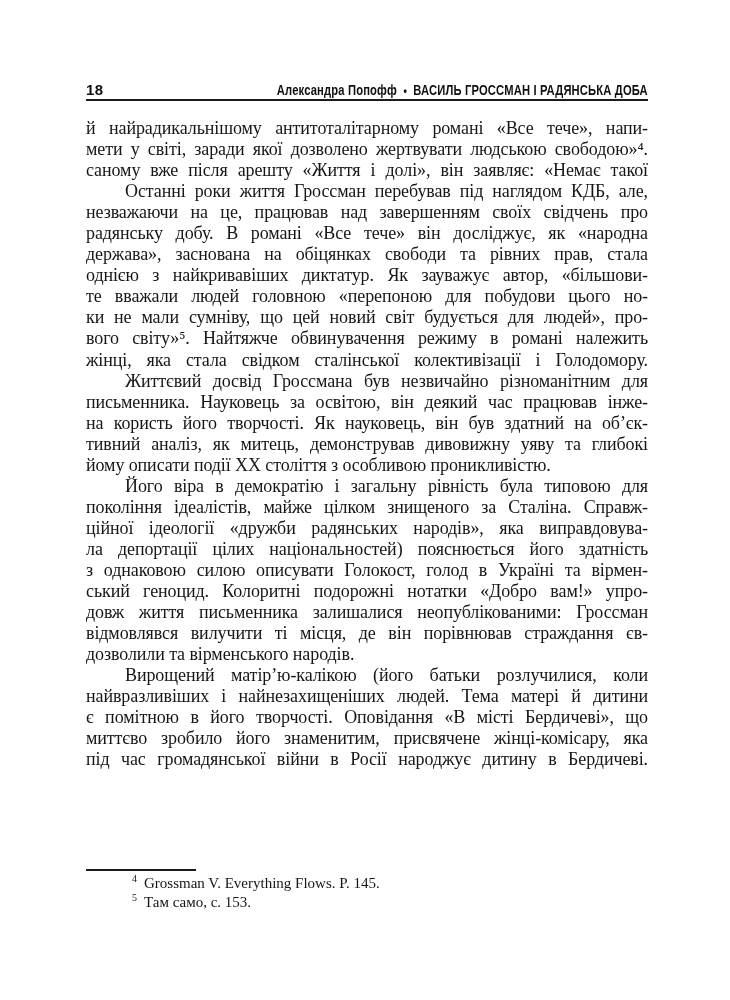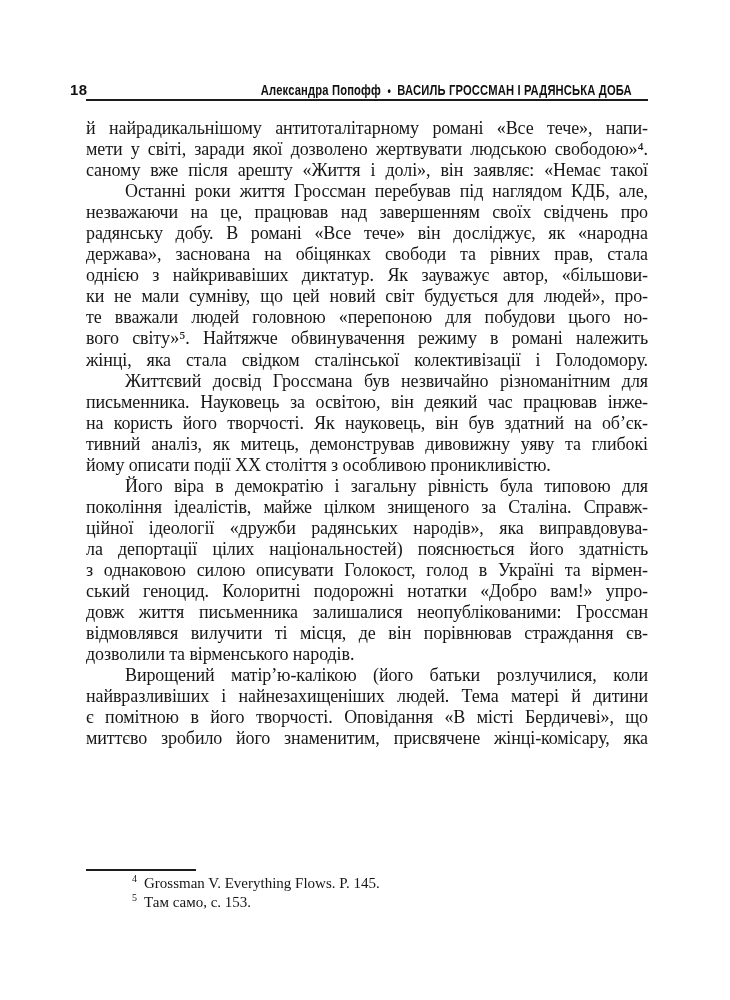--- a/index.html
+++ b/index.html
@@ -9,21 +9,21 @@
     width: 730px;
     height: 1000px;
     background: #ffffff;
     color: #161616;
     font-family: "Liberation Serif", "DejaVu Serif", serif;
     overflow: hidden;
   }
   
   .header-row {
     position: absolute;
-    top: 74px; left: 70px;
+    top: 74px; left: 86px;
     width: 562px; height: 24px;
     display: flex;
     justify-content: space-between;
     align-items: flex-end;
     font-family: "Liberation Sans", "DejaVu Sans", sans-serif;
     color: #101010;
   }
   .page-number {
     font-size: 15px;
     font-weight: bold;
@@ -104,22 +104,22 @@
         <div class="line">й найрадикальнішому антитоталітарному романі «Все тече», напи-</div>
         <div class="line">мети у світі, заради якої дозволено жертвувати людською свободою»⁴.</div>
         <div class="line">саному вже після арешту «Життя і долі», він заявляє: «Немає такої</div>
       </div>
       <div class="paragraph">
         <div class="line indent">Останні роки життя Гроссман перебував під наглядом КДБ, але,</div>
         <div class="line">незважаючи на це, працював над завершенням своїх свідчень про</div>
         <div class="line">радянську добу. В романі «Все тече» він досліджує, як «народна</div>
         <div class="line">держава», заснована на обіцянках свободи та рівних прав, стала</div>
         <div class="line">однією з найкривавіших диктатур. Як зауважує автор, «більшови-</div>
+        <div class="line">те вважали людей головною «перепоною для побудови цього но-</div>
         <div class="line">ки не мали сумніву, що цей новий світ будується для людей», про-</div>
-        <div class="line">те вважали людей головною «перепоною для побудови цього но-</div>
         <div class="line">вого світу»⁵. Найтяжче обвинувачення режиму в романі належить</div>
         <div class="line">жінці, яка стала свідком сталінської колективізації і Голодомору.</div>
       </div>
       <div class="paragraph">
         <div class="line indent">Життєвий досвід Гроссмана був незвичайно різноманітним для</div>
         <div class="line">письменника. Науковець за освітою, він деякий час працював інже-</div>
         <div class="line">на користь його творчості. Як науковець, він був здатний на об’єк-</div>
         <div class="line">тивний аналіз, як митець, демонстрував дивовижну уяву та глибокі</div>
         <div class="line last">йому описати події ХХ століття з особливою проникливістю.</div>
       </div>
@@ -132,20 +132,21 @@
         <div class="line">ський геноцид. Колоритні подорожні нотатки «Добро вам!» упро-</div>
         <div class="line">довж життя письменника залишалися неопублікованими: Гроссман</div>
         <div class="line">відмовлявся вилучити ті місця, де він порівнював страждання єв-</div>
         <div class="line last">дозволили та вірменського народів.</div>
       </div>
       <div class="paragraph">
         <div class="line indent">Вирощений матір’ю-калікою (його батьки розлучилися, коли</div>
         <div class="line">найвразливіших і найнезахищеніших людей. Тема матері й дитини</div>
         <div class="line">є помітною в його творчості. Оповідання «В місті Бердичеві», що</div>
         <div class="line">миттєво зробило його знаменитим, присвячене жінці-комісару, яка</div>
+        <div class="line">під час громадянської війни в Росії народжує дитину в Бердичеві.</div>
       </div>
     </div>
 
   <div class="fn-sep"></div>
 
   <div class="footnotes">
       <div class="footnote"><sup class="fn-marker">4</sup><span>Grossman V. Everything Flows. P. 145.</span></div>
       <div class="footnote"><sup class="fn-marker">5</sup><span>Там само, с. 153.</span></div>
     </div>
 

